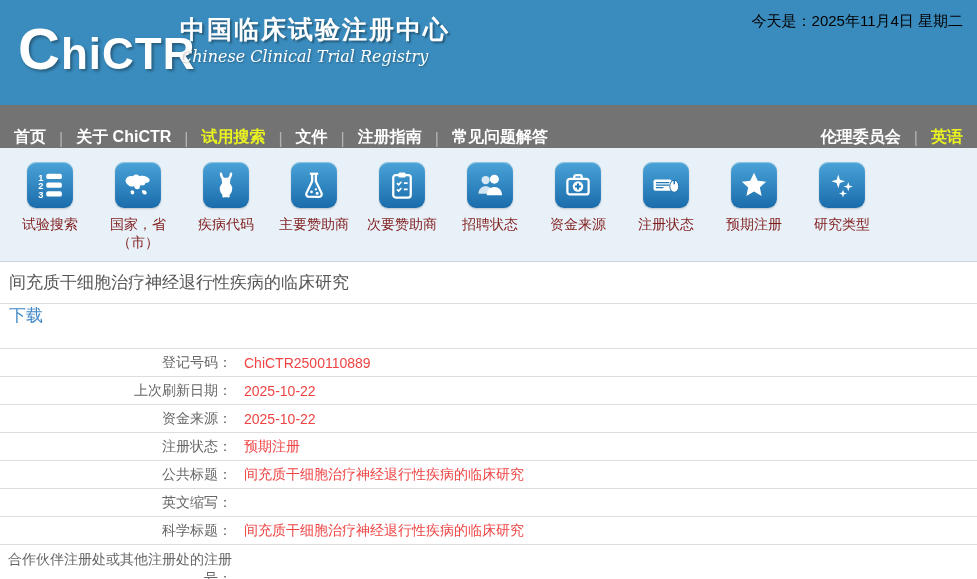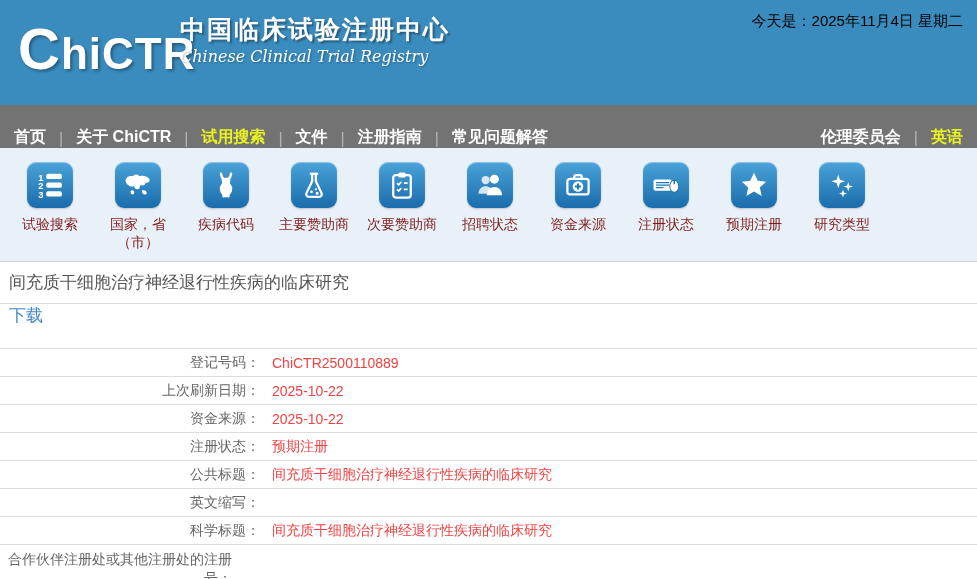--- a/index.html
+++ b/index.html
@@ -41,21 +41,21 @@
                 line-height:1.3; white-space:pre-line; }
 
   
   .trial-title { height:42px; display:flex; align-items:center; padding-left:9px;
                  font-size:17px; color:#555; border-bottom:1px solid #ddd; }
   .download-row { height:45px; display:flex; align-items:flex-start; padding-left:9px;
                   border-bottom:1px solid #ddd; }
   .download-link { font-size:17px; color:#3e87c4; text-decoration:none; cursor:pointer; }
 
   .info-table { width:100%; }
-  .info-row { display:flex; align-items:center; min-height:28px; border-bottom:1px solid #ddd;padding-left:28px; }
+  .info-row { display:flex; align-items:center; min-height:28px; border-bottom:1px solid #ddd; }
   .info-row:last-child { min-height:48px; border-bottom:none; padding:5px 0; }
   .info-label { width:232px; text-align:right; font-size:14px; color:#666; line-height:1.35; }
   .info-value { flex:1; padding-left:12px; font-size:14px; color:#ef4444; }
 </style>
 </head>
 <body>
 
 <header class="site-header">
   <span class="logo">ChiCTR</span>
   <div class="title-block">

